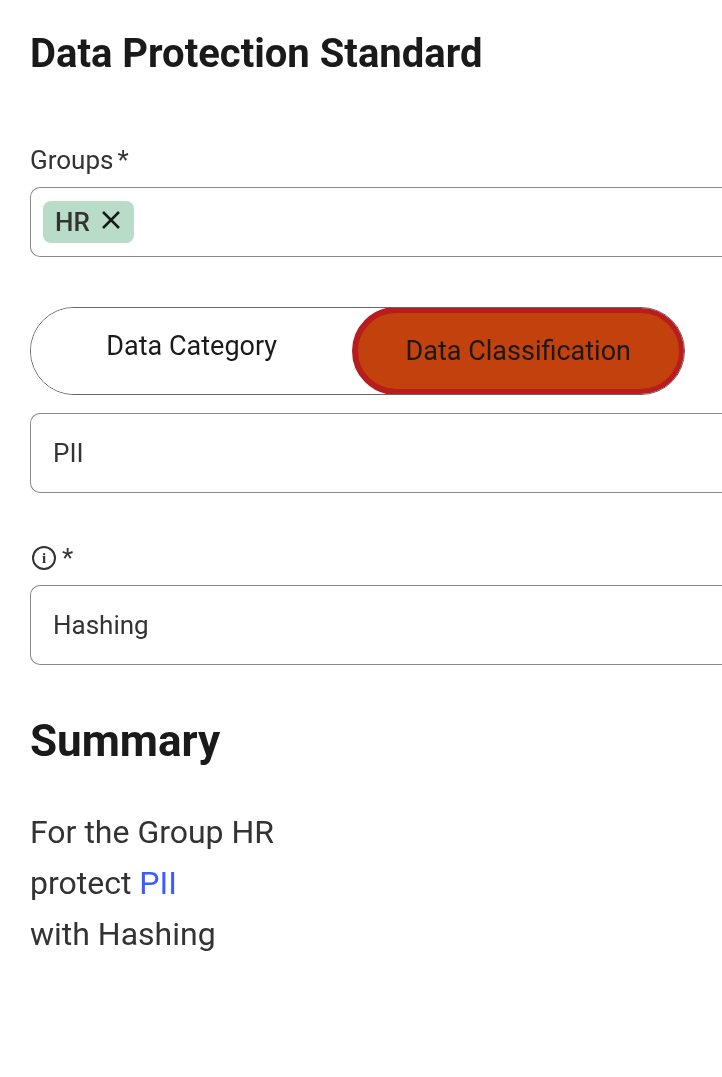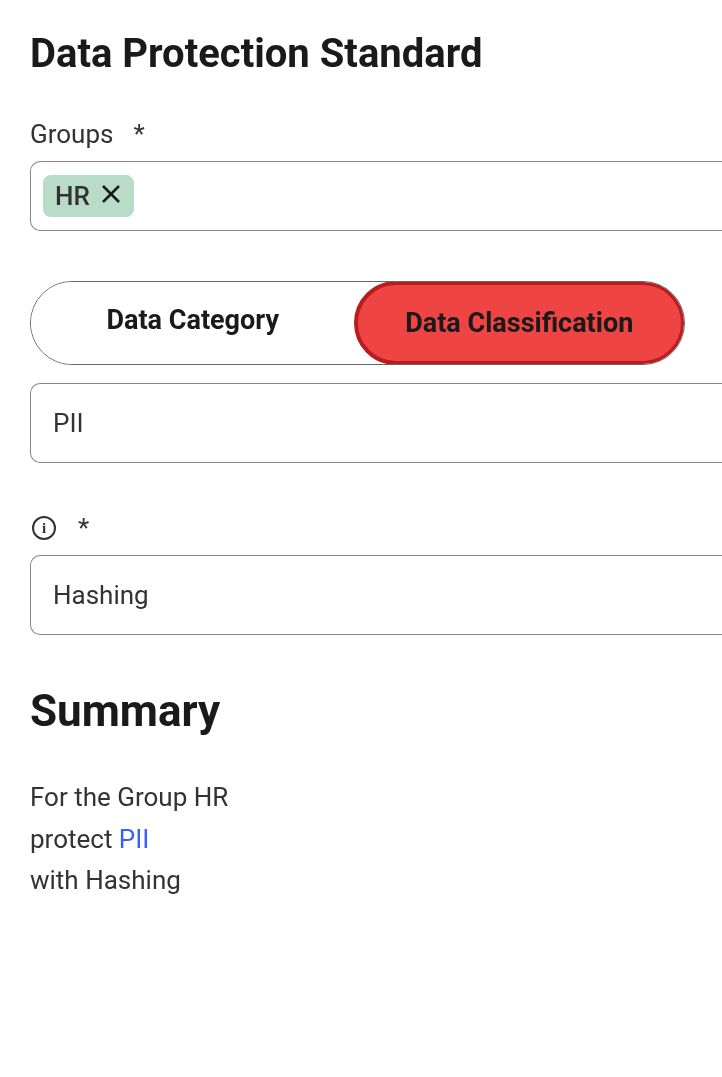--- a/index.html
+++ b/index.html
@@ -10,31 +10,31 @@
     body {
       font-family: -apple-system, BlinkMacSystemFont, 'Segoe UI', Roboto, sans-serif;
       background: #fff;
       padding: 30px 0 30px 30px;
       width: 722px;
       color: #1a1a1a;
     }
     .page-title {
       font-size: 40px;
       font-weight: 700;
-      margin-bottom: 42px;
+      margin-bottom: 68px;
       color: #1a1a1a;
     }
     .field-label {
       font-size: 26px;
       font-weight: 400;
       color: #333;
       margin-bottom: 12px;
       display: flex;
       align-items: center;
-      gap: 20px;
+      gap: 4px;
     }
     .required-asterisk {
       color: #333;
     }
     .groups-input {
       border: 1px solid #888;
       border-right: none;
       border-radius: 10px 0 0 10px;
       padding: 10px 12px;
       display: flex;
@@ -68,28 +68,28 @@
       border-radius: 999px;
       overflow: hidden;
       width: 655px;
       margin-bottom: 18px;
     }
     .segment {
       flex: 1;
       text-align: center;
       padding: 22px 10px;
       font-size: 27px;
-      font-weight: 700;
+      font-weight: 400;
       cursor: pointer;
       color: #1a1a1a;
       background: #fff;
     }
     .segment.active {
-      background: #ef4444;
-      border: 4px solid #b91c1c;
+      background: #c2410c;
+      border: 6px solid #b91c1c;
       border-radius: 999px;
       margin: -1px;
       position: relative;
       z-index: 1;
     }
     .select-input {
       border: 1px solid #888;
       border-right: none;
       border-radius: 10px 0 0 10px;
       padding: 24px 22px;
@@ -114,21 +114,21 @@
       margin: 0 2px;
     }
     .summary-title {
       font-size: 44px;
       font-weight: 700;
       margin-top: 20px;
       margin-bottom: 40px;
       color: #1a1a1a;
     }
     .summary-line {
-      font-size: 26px;
+      font-size: 32px;
       color: #333;
       line-height: 1.6;
     }
     .summary-link {
       color: #3b5cff;
     }
   </style>
 </head>
 <body>
 

